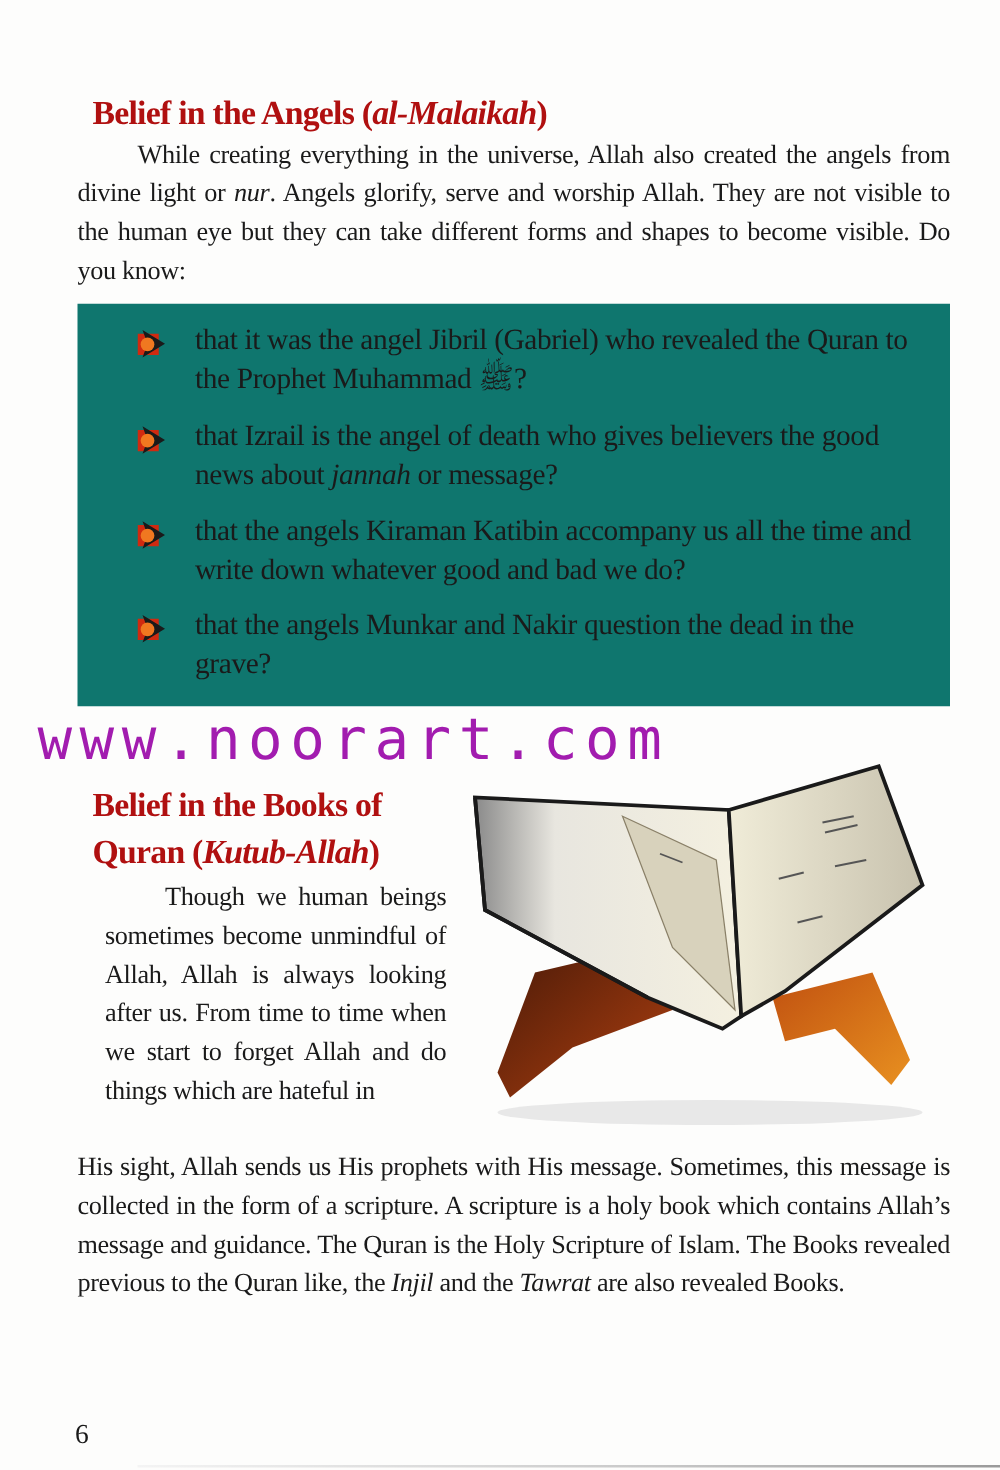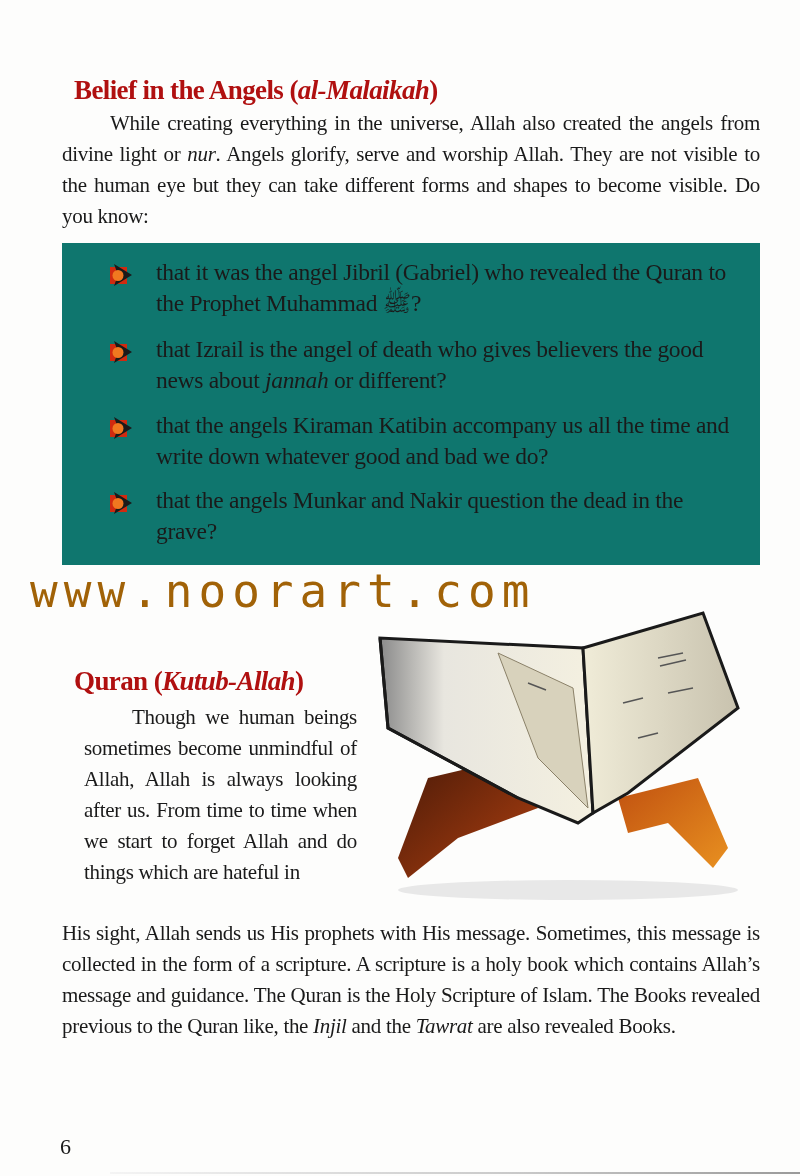--- a/index.html
+++ b/index.html
@@ -35,21 +35,21 @@
   }
   .bullet-item .text { display: block; margin-left: 46px; }
   .bullet-item .text em { }
   .bullet-icon {
     position: absolute; left: 0; top: 6px; width: 24px; height: 24px;
   }
 
   .watermark {
     position: absolute; left: 30px; top: 568px; width: 750px;
     font-family: "DejaVu Sans Mono", "Liberation Mono", monospace;
-    font-size: 46px; letter-spacing: 6px; color: #a16207;
+    font-size: 46px; letter-spacing: 6px; color: #a21caf;
     white-space: nowrap; line-height: 1;
   }
 
   #books-heading { left: 62px; top: 614px; width: 290px; line-height: 37px; }
   #books-para-top { left: 68px; top: 702px; width: 273px; margin-left: 16px; }
   #books-para-bottom { left: 62px; top: 918px; width: 698px; }
 
   .book-illustration { position: absolute; left: 368px; top: 608px; width: 400px; height: 300px; }
 
   .page-number { position: absolute; left: 60px; top: 1134px; font-size: 22px; }
@@ -74,21 +74,21 @@
           <circle cx="8" cy="12.5" r="5.5" fill="#f07820"></circle>
         </svg>
       <span class="text"><span>that it was the angel Jibril (Gabriel) who revealed the Quran to the Prophet Muhammad </span><em></em><span>ﷺ?</span></span>
     </li>
     <li class="bullet-item" style="top:91px">
       <svg class="bullet-icon" viewBox="0 0 24 24">
           <rect x="0" y="4" width="17" height="17" fill="#d02a10"></rect>
           <path d="M4 1 L22 12 L4 23 L8 12 Z" fill="#1a1a1a"></path>
           <circle cx="8" cy="12.5" r="5.5" fill="#f07820"></circle>
         </svg>
-      <span class="text"><span>that Izrail is the angel of death who gives believers the good news about </span><em>jannah</em><span> or different?</span></span>
+      <span class="text"><span>that Izrail is the angel of death who gives believers the good news about </span><em>jannah</em><span> or message?</span></span>
     </li>
     <li class="bullet-item" style="top:167px">
       <svg class="bullet-icon" viewBox="0 0 24 24">
           <rect x="0" y="4" width="17" height="17" fill="#d02a10"></rect>
           <path d="M4 1 L22 12 L4 23 L8 12 Z" fill="#1a1a1a"></path>
           <circle cx="8" cy="12.5" r="5.5" fill="#f07820"></circle>
         </svg>
       <span class="text"><span>that the angels Kiraman Katibin accompany us all the time and write down whatever good and bad we do?</span><em></em><span></span></span>
     </li>
     <li class="bullet-item" style="top:242px">
@@ -97,21 +97,21 @@
           <path d="M4 1 L22 12 L4 23 L8 12 Z" fill="#1a1a1a"></path>
           <circle cx="8" cy="12.5" r="5.5" fill="#f07820"></circle>
         </svg>
       <span class="text"><span>that the angels Munkar and Nakir question the dead in the grave?</span><em></em><span></span></span>
     </li>
   </ul>
 </div>
 
 <div class="watermark">www.noorart.com</div>
 
-<h2 class="heading" id="books-heading"><br><span>Quran (</span><em>Kutub-Allah</em><span>)</span></h2>
+<h2 class="heading" id="books-heading"><span>Belief in the Books of</span><br><span>Quran (</span><em>Kutub-Allah</em><span>)</span></h2>
 
 <p class="para" id="books-para-top"><span class="indent"></span><span>Though we human beings sometimes become unmindful of Allah, Allah is always looking after us. From time to time when we start to forget Allah and do things which are hateful in</span></p>
 
 <svg class="book-illustration" viewBox="0 0 400 300">
   <defs>
     <linearGradient id="pgL" x1="0" y1="0" x2="1" y2="0">
         <stop offset="0" stop-color="#8a8a8a"></stop>
         <stop offset="0.3" stop-color="#e8e6df"></stop>
         <stop offset="1" stop-color="#f4f0e0"></stop>
       </linearGradient>

